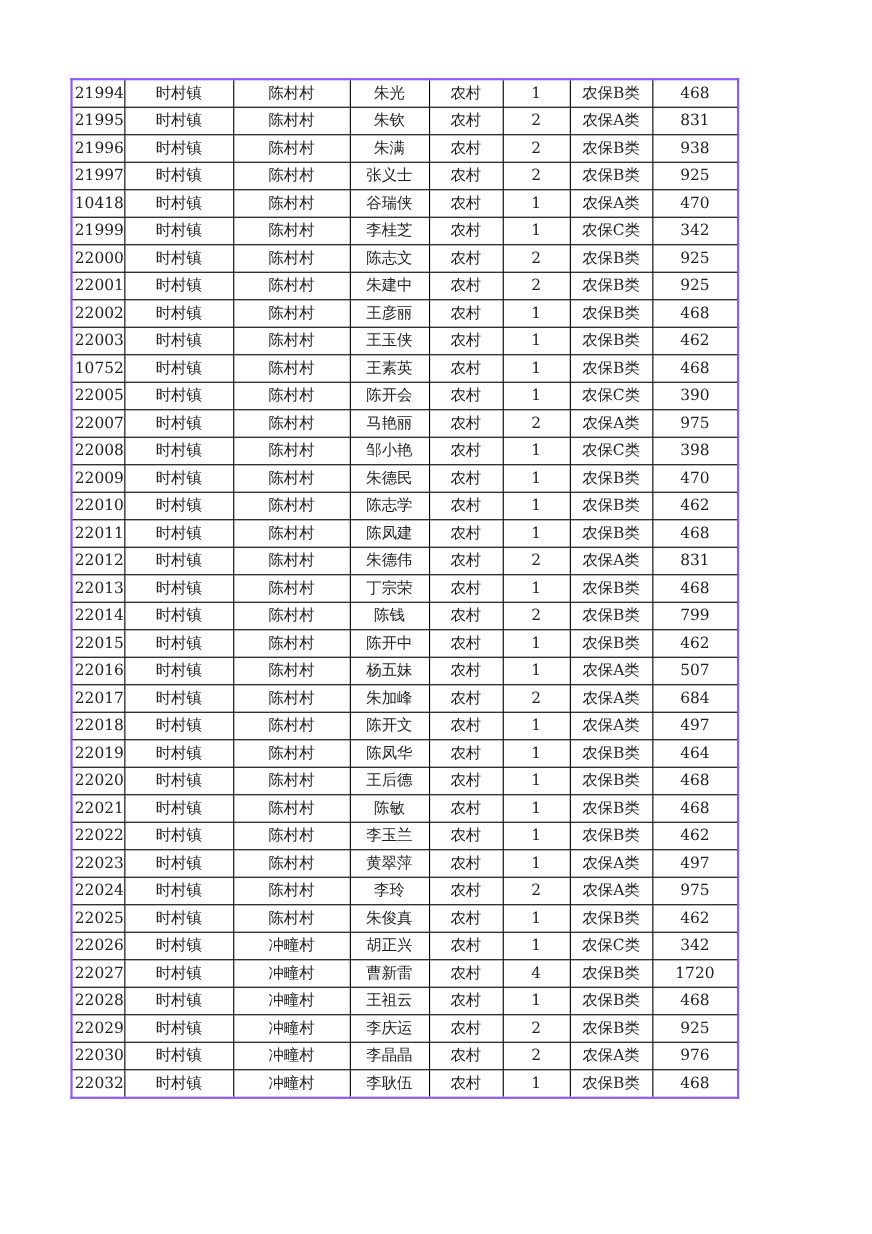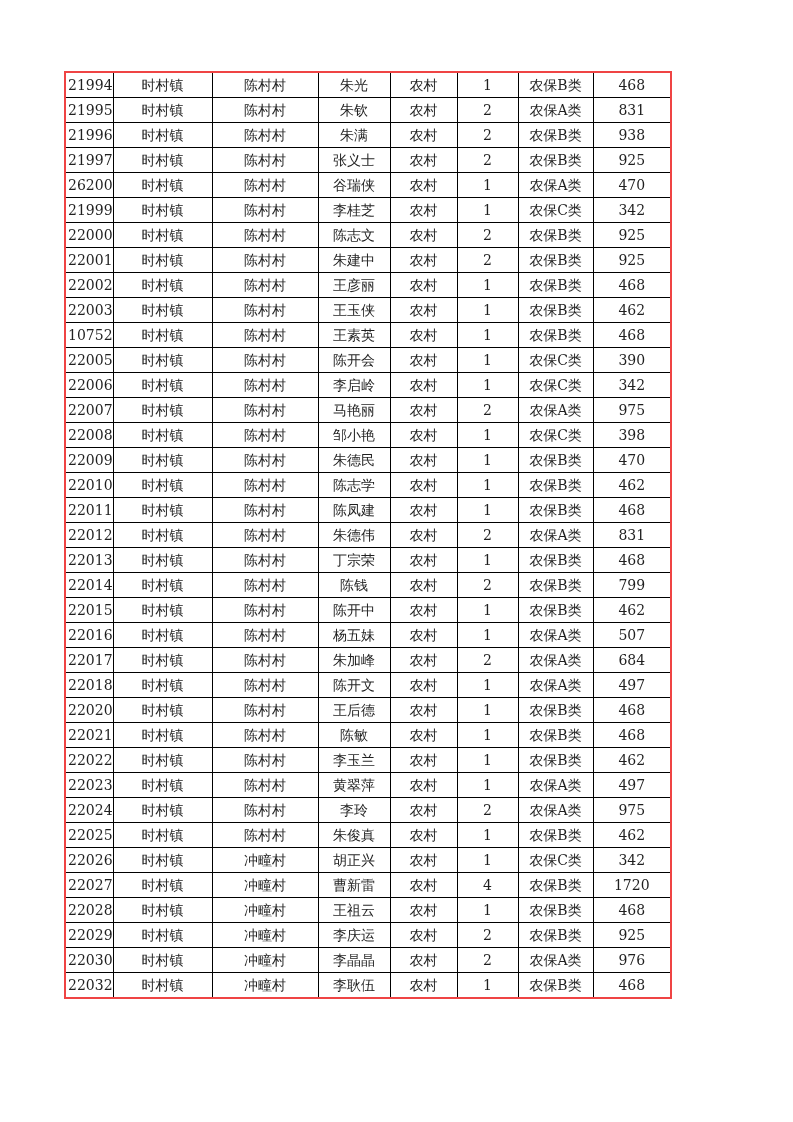--- a/index.html
+++ b/index.html
@@ -15,21 +15,21 @@
     overflow: hidden;
     font-family: "DejaVu Serif", "Liberation Serif", serif;
   }
   table.benefits {
     position: absolute;
     left: 64px;
     top: 71px;
     width: 606px;
     border-collapse: collapse;
     table-layout: fixed;
-    border: 2px solid #ef4444;
+    border: 2px solid #8b5cf6;
   }
   table.benefits td {
     border: 1px solid #000000;
     height: 24px;
     padding: 0 2px;
     text-align: center;
     vertical-align: middle;
     font-size: 14px;
     line-height: 24px;
     color: #1f1f1f;
@@ -95,21 +95,21 @@
           <td>21997</td>
           <td>时村镇</td>
           <td>陈村村</td>
           <td>张义士</td>
           <td>农村</td>
           <td>2</td>
           <td>农保B类</td>
           <td>925</td>
         </tr>
         <tr>
-          <td>26200</td>
+          <td>10418</td>
           <td>时村镇</td>
           <td>陈村村</td>
           <td>谷瑞侠</td>
           <td>农村</td>
           <td>1</td>
           <td>农保A类</td>
           <td>470</td>
         </tr>
         <tr>
           <td>21999</td>
@@ -175,30 +175,20 @@
           <td>22005</td>
           <td>时村镇</td>
           <td>陈村村</td>
           <td>陈开会</td>
           <td>农村</td>
           <td>1</td>
           <td>农保C类</td>
           <td>390</td>
         </tr>
         <tr>
-          <td>22006</td>
-          <td>时村镇</td>
-          <td>陈村村</td>
-          <td>李启岭</td>
-          <td>农村</td>
-          <td>1</td>
-          <td>农保C类</td>
-          <td>342</td>
-        </tr>
-        <tr>
           <td>22007</td>
           <td>时村镇</td>
           <td>陈村村</td>
           <td>马艳丽</td>
           <td>农村</td>
           <td>2</td>
           <td>农保A类</td>
           <td>975</td>
         </tr>
         <tr>
@@ -303,20 +293,30 @@
         </tr>
         <tr>
           <td>22018</td>
           <td>时村镇</td>
           <td>陈村村</td>
           <td>陈开文</td>
           <td>农村</td>
           <td>1</td>
           <td>农保A类</td>
           <td>497</td>
+        </tr>
+        <tr>
+          <td>22019</td>
+          <td>时村镇</td>
+          <td>陈村村</td>
+          <td>陈凤华</td>
+          <td>农村</td>
+          <td>1</td>
+          <td>农保B类</td>
+          <td>464</td>
         </tr>
         <tr>
           <td>22020</td>
           <td>时村镇</td>
           <td>陈村村</td>
           <td>王后德</td>
           <td>农村</td>
           <td>1</td>
           <td>农保B类</td>
           <td>468</td>

